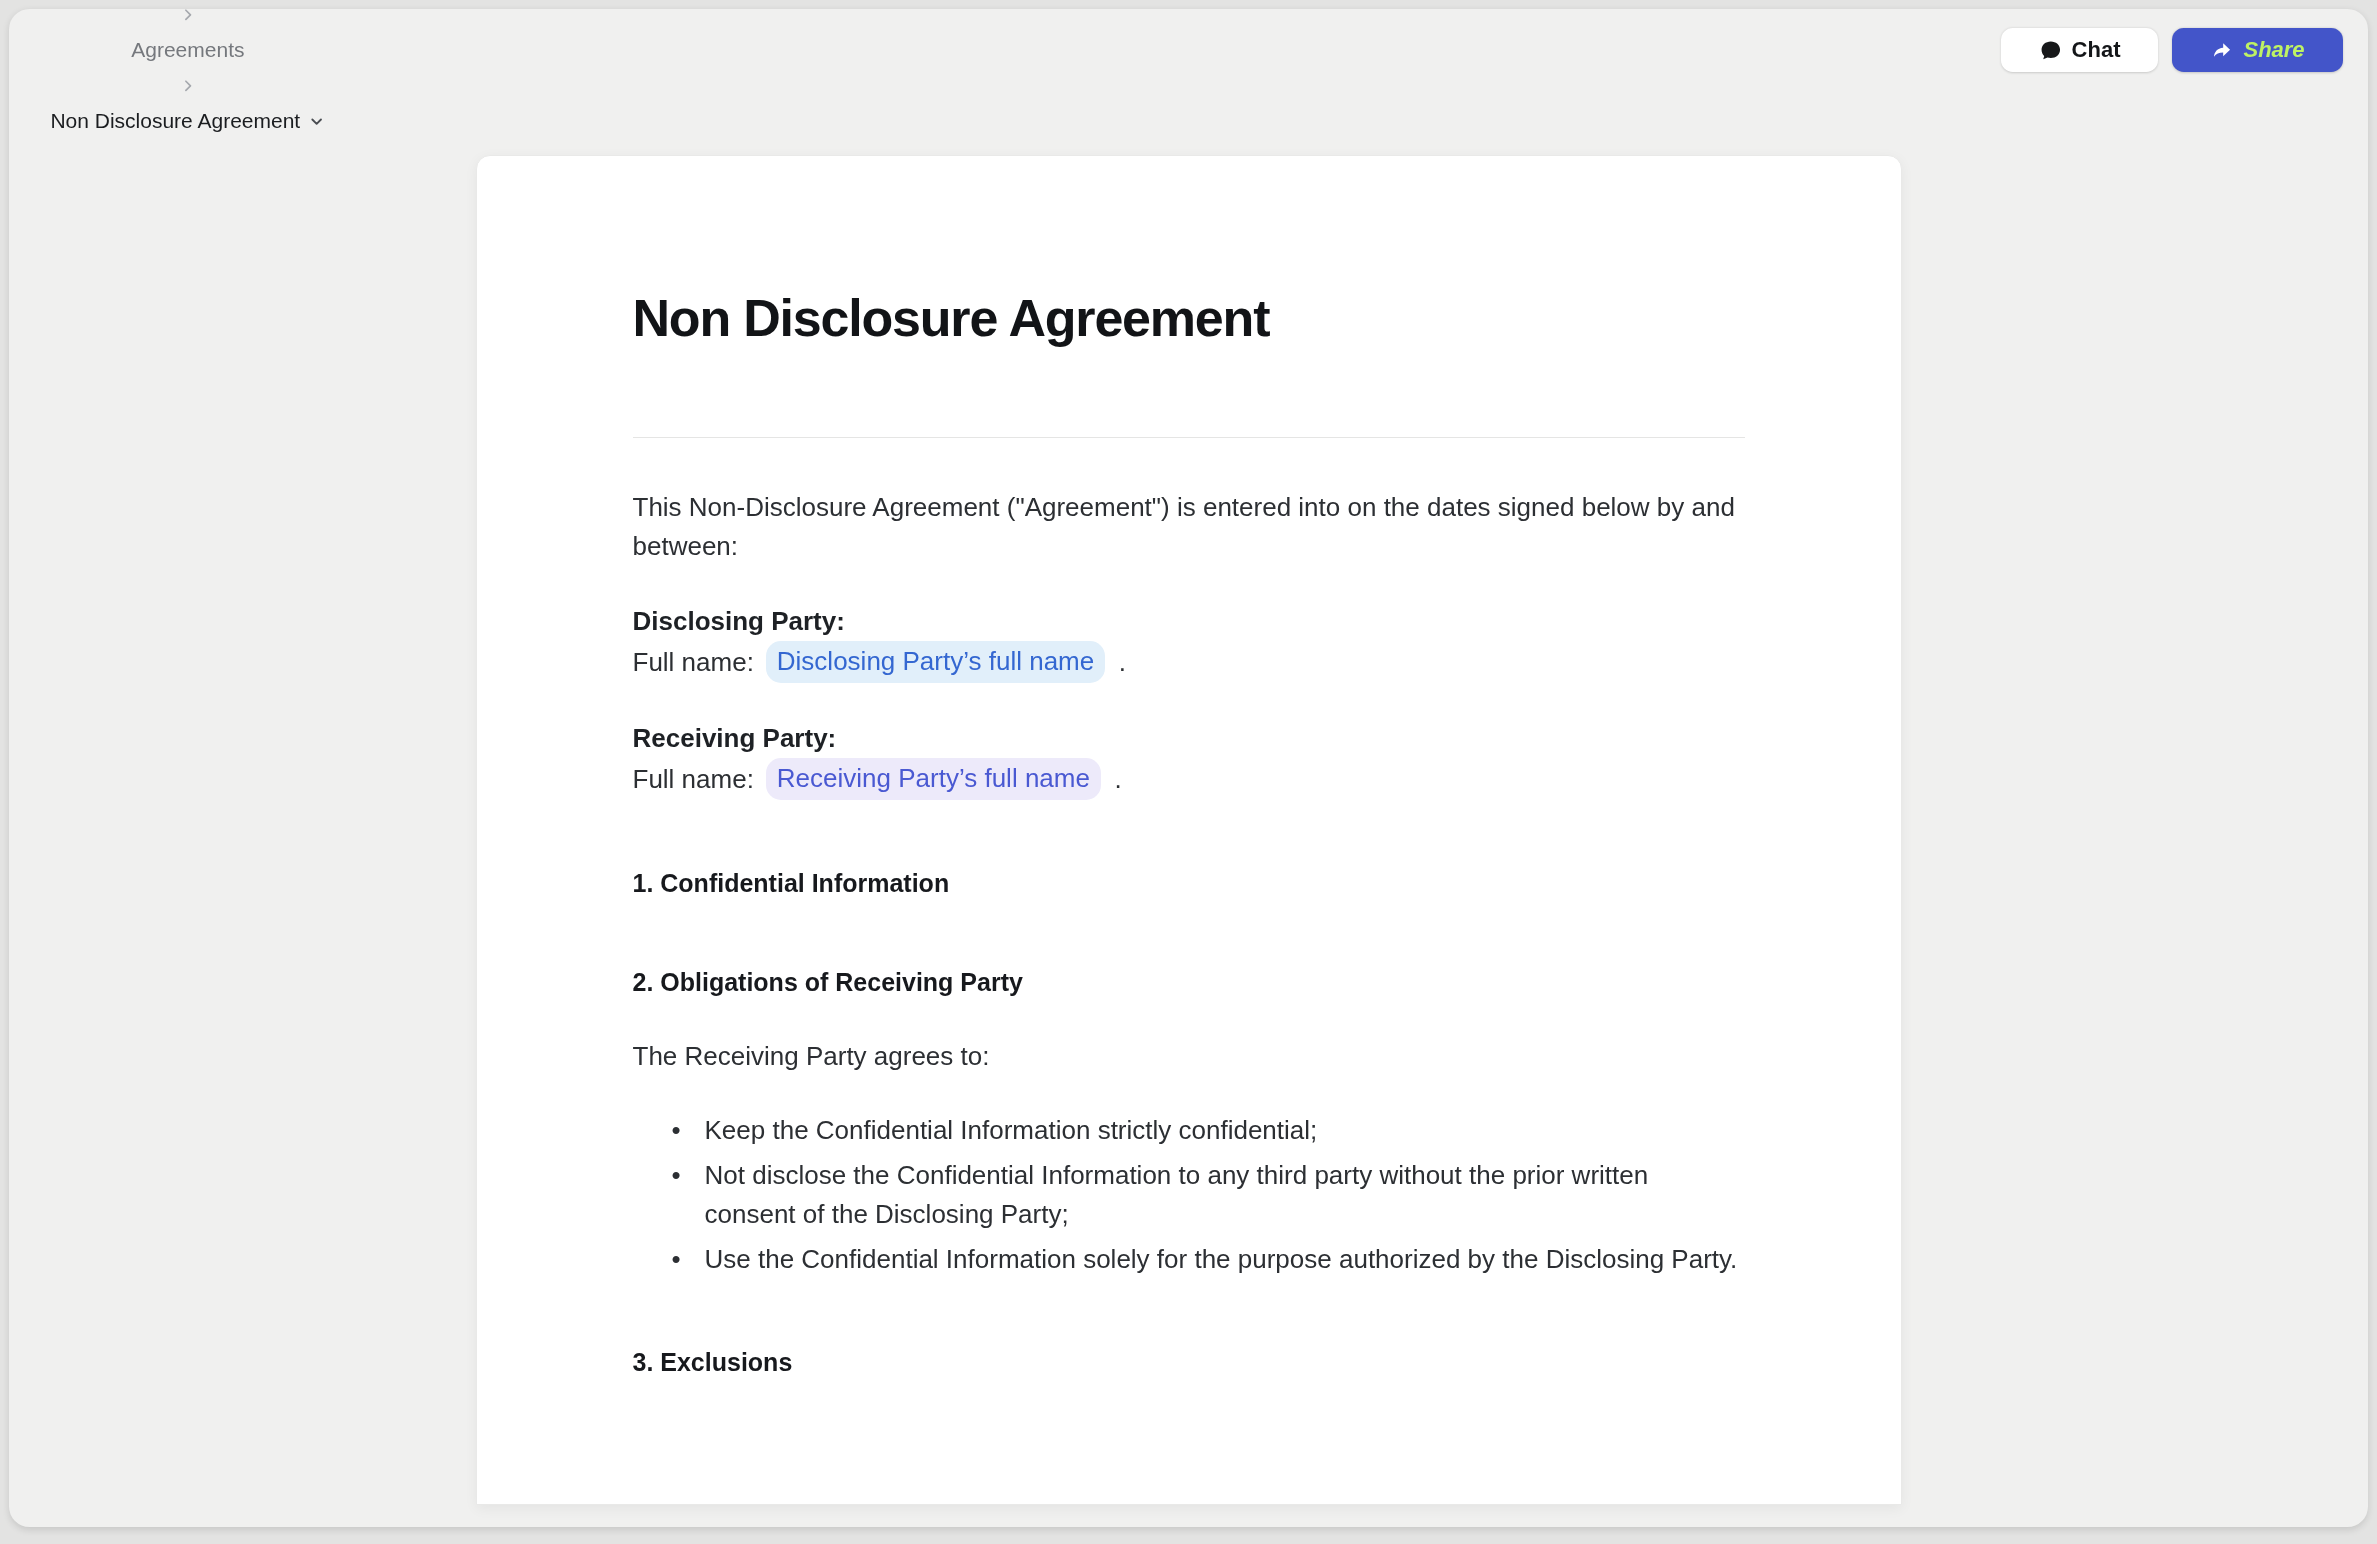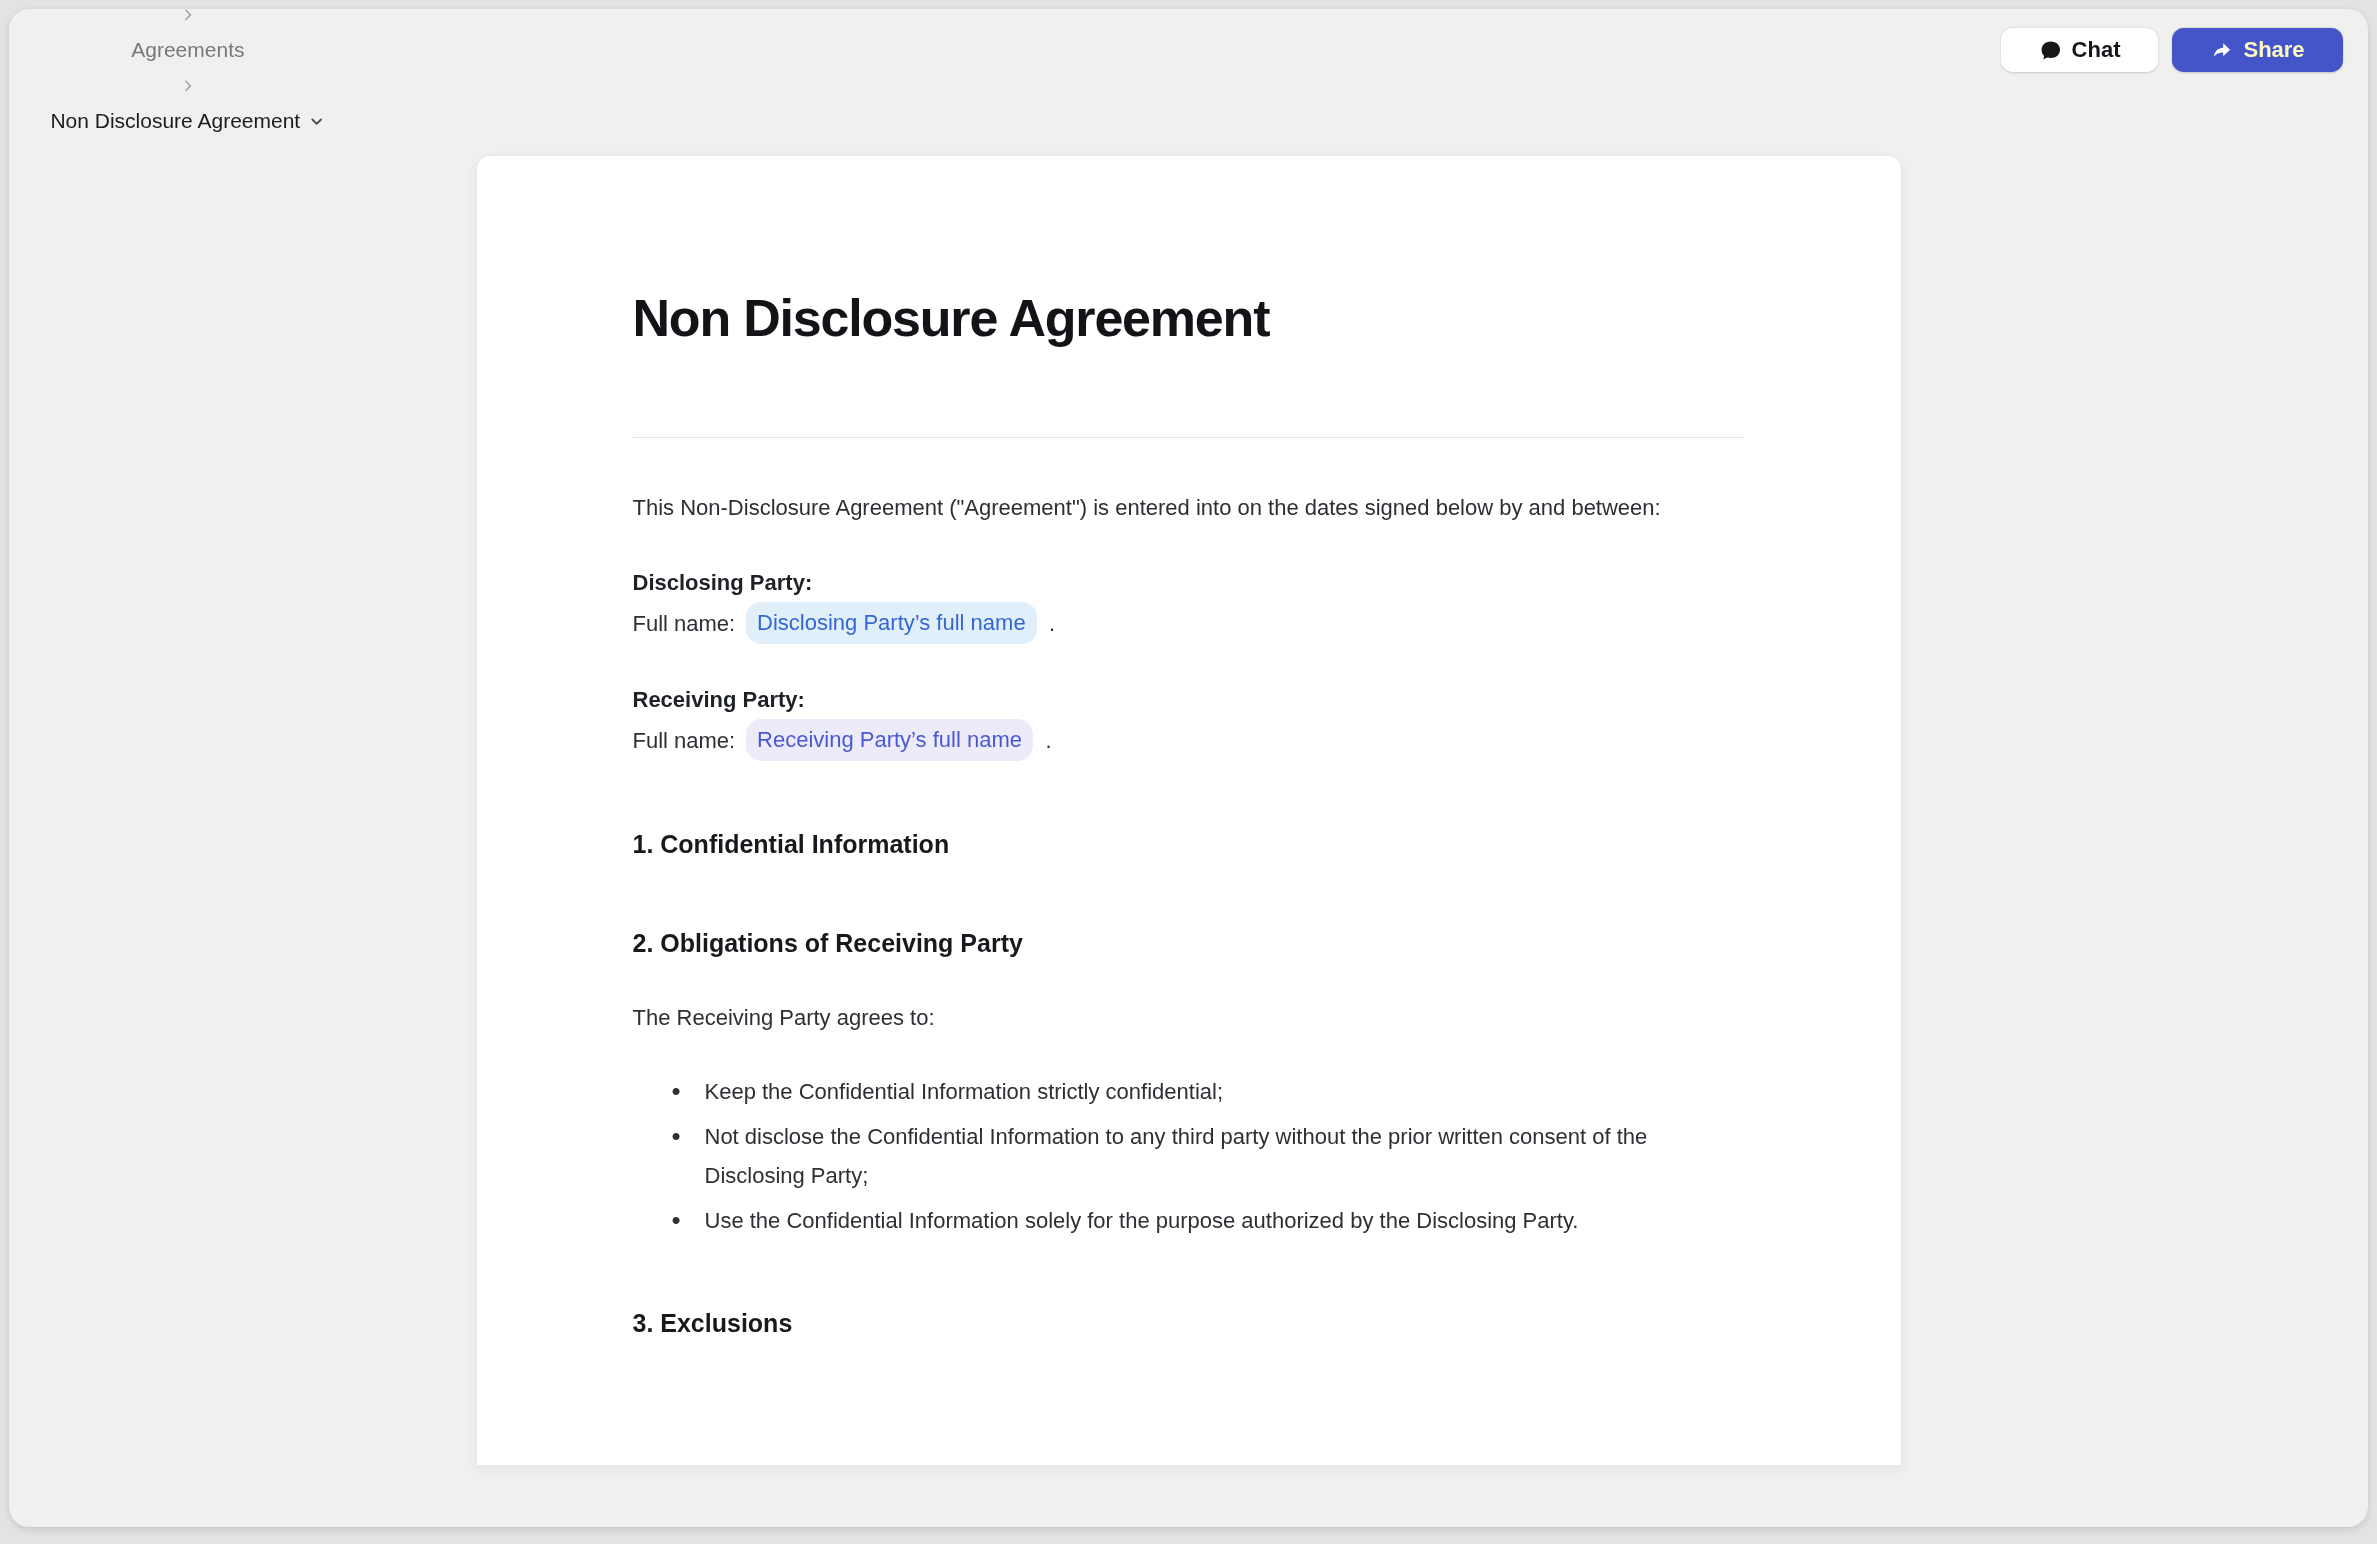--- a/index.html
+++ b/index.html
@@ -40,21 +40,21 @@
     color:#1b1d20;font-weight:500;cursor:pointer;white-space:nowrap;
   }
   .actions{margin-left:auto;display:flex;align-items:center;gap:14px;}
   .btn{
     height:44px;border:none;border-radius:11.8px;
     display:flex;align-items:center;gap:9.4px;
     padding:0 38px;font-size:22px;font-weight:600;
     font-family:inherit;cursor:pointer;
   }
   .btn-chat{background:#ffffff;color:#141619;box-shadow:0 0.8px 2.4px rgba(0,0,0,0.16);}
-  .btn-share{background:var(--share-button-bg);color:#fef9c3;box-shadow:0 0.8px 2.4px rgba(0,0,0,0.18);}
+  .btn-share{background:var(--share-button-bg);color:#bef264;box-shadow:0 0.8px 2.4px rgba(0,0,0,0.18);font-style:italic;}
   
   .canvas{
     flex:1 1 auto;
     display:flex;justify-content:center;
     overflow:hidden;
   }
   .doc-card{
     width:1426px;
     margin-top:64px;
     background:#ffffff;
@@ -69,21 +69,21 @@
     font-size:52px;line-height:1.16;
     font-weight:800;letter-spacing:-1.2px;
     color:#121417;
   }
   .doc-divider{
     margin:88px 0 0 0;border:none;
     border-top:1.6px solid #e5e5e4;
   }
   .doc-intro{margin:50px 0 0 0;}
   p,.party-field,.party-label,li{
-    font-size:22px;line-height:39px;color:#2c2f33;
+    font-size:26px;line-height:39px;color:#2c2f33;
   }
   .party{margin-top:36px;}
   .party-label{font-weight:700;color:#1e2125;}
   .chip{
     display:inline-block;
     padding:1.6px 11px;margin:0 6.3px 0 4.7px;
     border-radius:15px;cursor:pointer;
   }
   .chip-disclosing{background:var(--chip-disclosing-bg);color:var(--chip-disclosing-text);}
   .chip-receiving{background:var(--chip-receiving-bg);color:var(--chip-receiving-text);}

